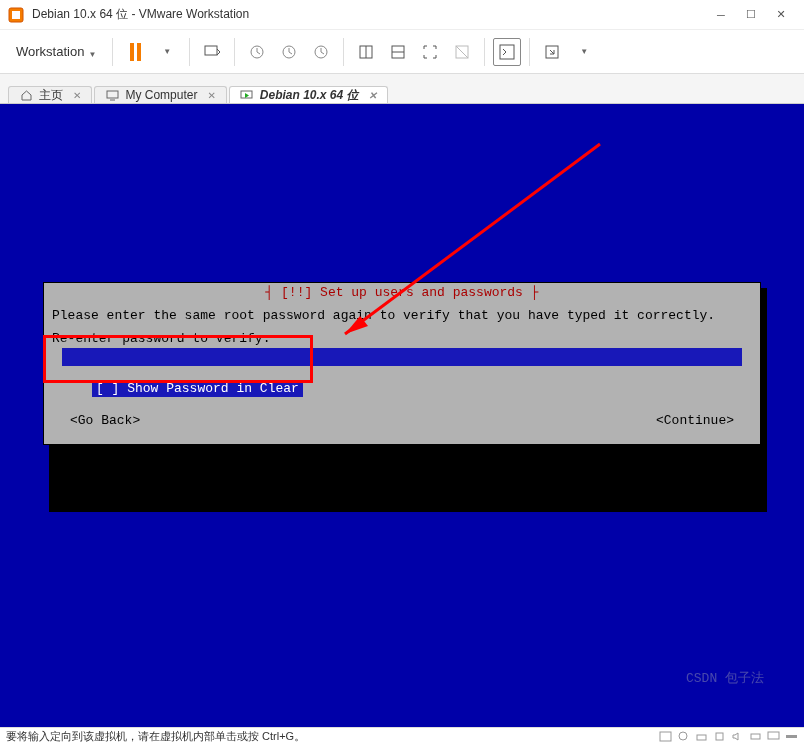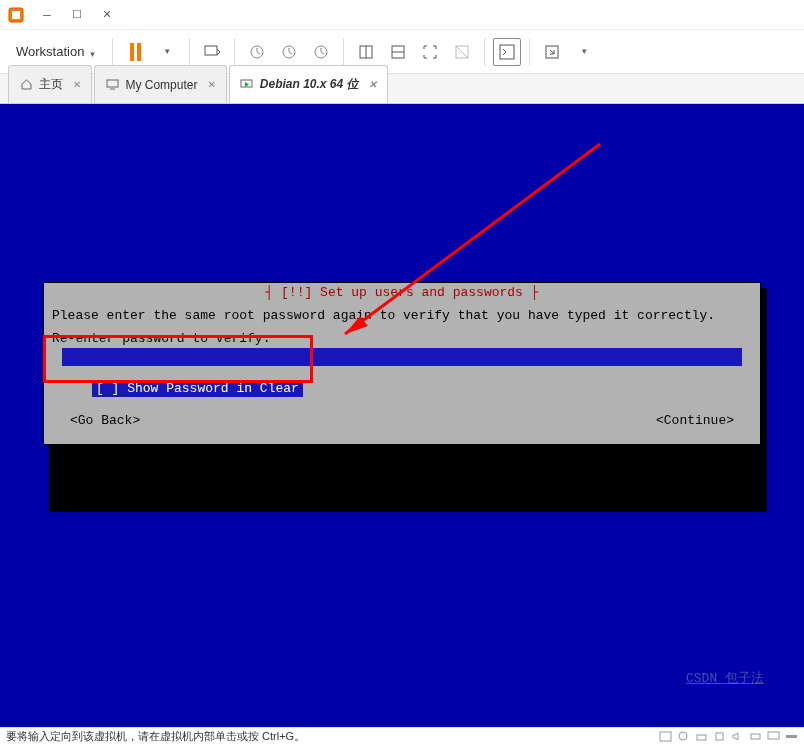--- a/index.html
+++ b/index.html
@@ -17,21 +17,21 @@
     .toolbar-menu { font-size: 13px; color: #333; padding: 4px 8px; cursor: pointer; display: flex; align-items: flex-end; gap: 4px; }
     .toolbar-sep { width: 1px; height: 28px; background: #ddd; margin: 0 4px; }
     .toolbar-btn { width: 28px; height: 28px; display: flex; align-items: center; justify-content: center; cursor: pointer; border-radius: 2px; }
     .toolbar-btn.boxed { border: 1px solid #888; }
     .pause-icon { display: flex; gap: 3px; }
     .pause-bar { width: 4px; height: 18px; background: #f57c00; }
     .chevron-down { font-size: 8px; color: #666; }
     
     
     .tabs { height: 30px; display: flex; align-items: flex-end; padding: 0 8px; background: #f5f5f5; border-bottom: 1px solid #ccc; }
-    .tab { height: 38px; padding: 0 10px; border: 1px solid #ccc; border-bottom: none; background: #f0f0f0; display: flex; align-items: center; gap: 6px; margin-right: 2px; font-size: 12px; color: #333; cursor: pointer; border-radius: 3px 3px 0 0; }
+    .tab { height: 17px; padding: 0 10px; border: 1px solid #ccc; border-bottom: none; background: #f0f0f0; display: flex; align-items: center; gap: 6px; margin-right: 2px; font-size: 12px; color: #333; cursor: pointer; border-radius: 3px 3px 0 0; }
     .tab.active { background: #fff; font-weight: bold; font-style: italic; }
     .tab-close { font-size: 10px; color: #888; cursor: pointer; margin-left: 4px; }
     .tab-icon { width: 14px; height: 14px; display: flex; align-items: center; justify-content: center; }
     
     
     .console { background: #0000a8; position: relative; height: 623px; font-family: "Courier New", monospace; font-size: 13px; color: #fff; }
     
     
     .installer-box { position: absolute; top: 178px; left: 43px; right: 43px; background: #b2b2b2; border: 1px solid #000; padding: 0; }
     .installer-shadow { position: absolute; top: 184px; left: 49px; right: 37px; height: 224px; background: #000; }
@@ -51,32 +51,33 @@
     
     
     .console-help { position: absolute; bottom: 0; left: 0; right: 0; padding: 2px 4px; color: #fff; font-family: "Courier New", monospace; font-size: 13px; }
     
     
     .statusbar { height: 17px; background: #fff; border-top: 1px solid #ddd; display: flex; align-items: center; padding: 0 6px; font-size: 11px; color: #333; justify-content: space-between; text-align: center; }
     .statusbar-right { display: flex; gap: 4px; align-items: center; color: #999; font-size: 10px; }
     .status-icon { width: 14px; height: 11px; display: inline-block; }
     
     
-    .watermark { position: absolute; right: 40px; bottom: 40px; color: rgba(180,180,180,0.4); font-size: 13px; pointer-events: none; text-decoration: underline; }
+    .watermark { position: absolute; right: 40px; bottom: 40px; color: rgba(180,180,180,0.4); font-size: 13px; pointer-events: none; }
   </style>
 </head>
 <body>
 
 <div class="titlebar">
   <span class="titlebar-icon">
     <svg width="16" height="16" viewBox="0 0 16 16">
         <rect x="1" y="1" width="14" height="14" rx="2" fill="#f57c00" stroke="#d35400"></rect>
         <rect x="4" y="4" width="8" height="8" fill="#fff"></rect>
       </svg>
   </span>
+  <span class="titlebar-title">Debian 10.x 64 位 - VMware Workstation</span>
   <div class="titlebar-controls">
     <div class="titlebar-btn">─</div>
     <div class="titlebar-btn">☐</div>
     <div class="titlebar-btn">✕</div>
   </div>
 </div>
 
 <div class="toolbar">
   <div class="toolbar-menu">
     <span>Workstation</span>

